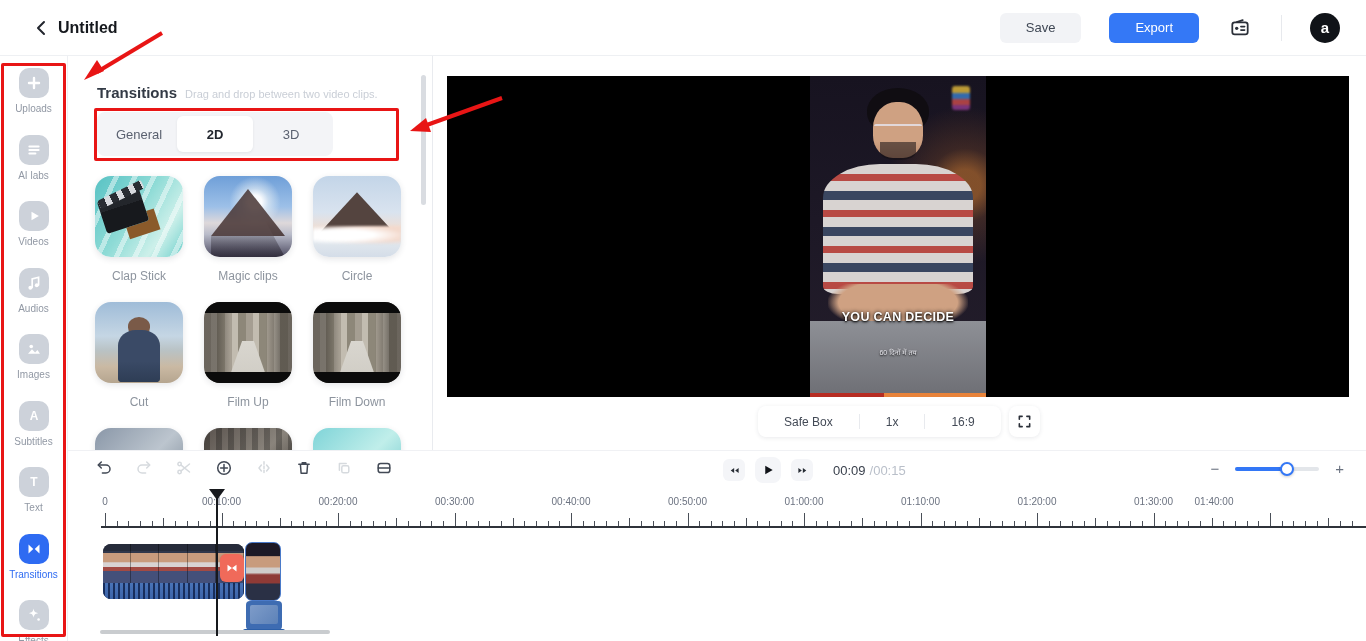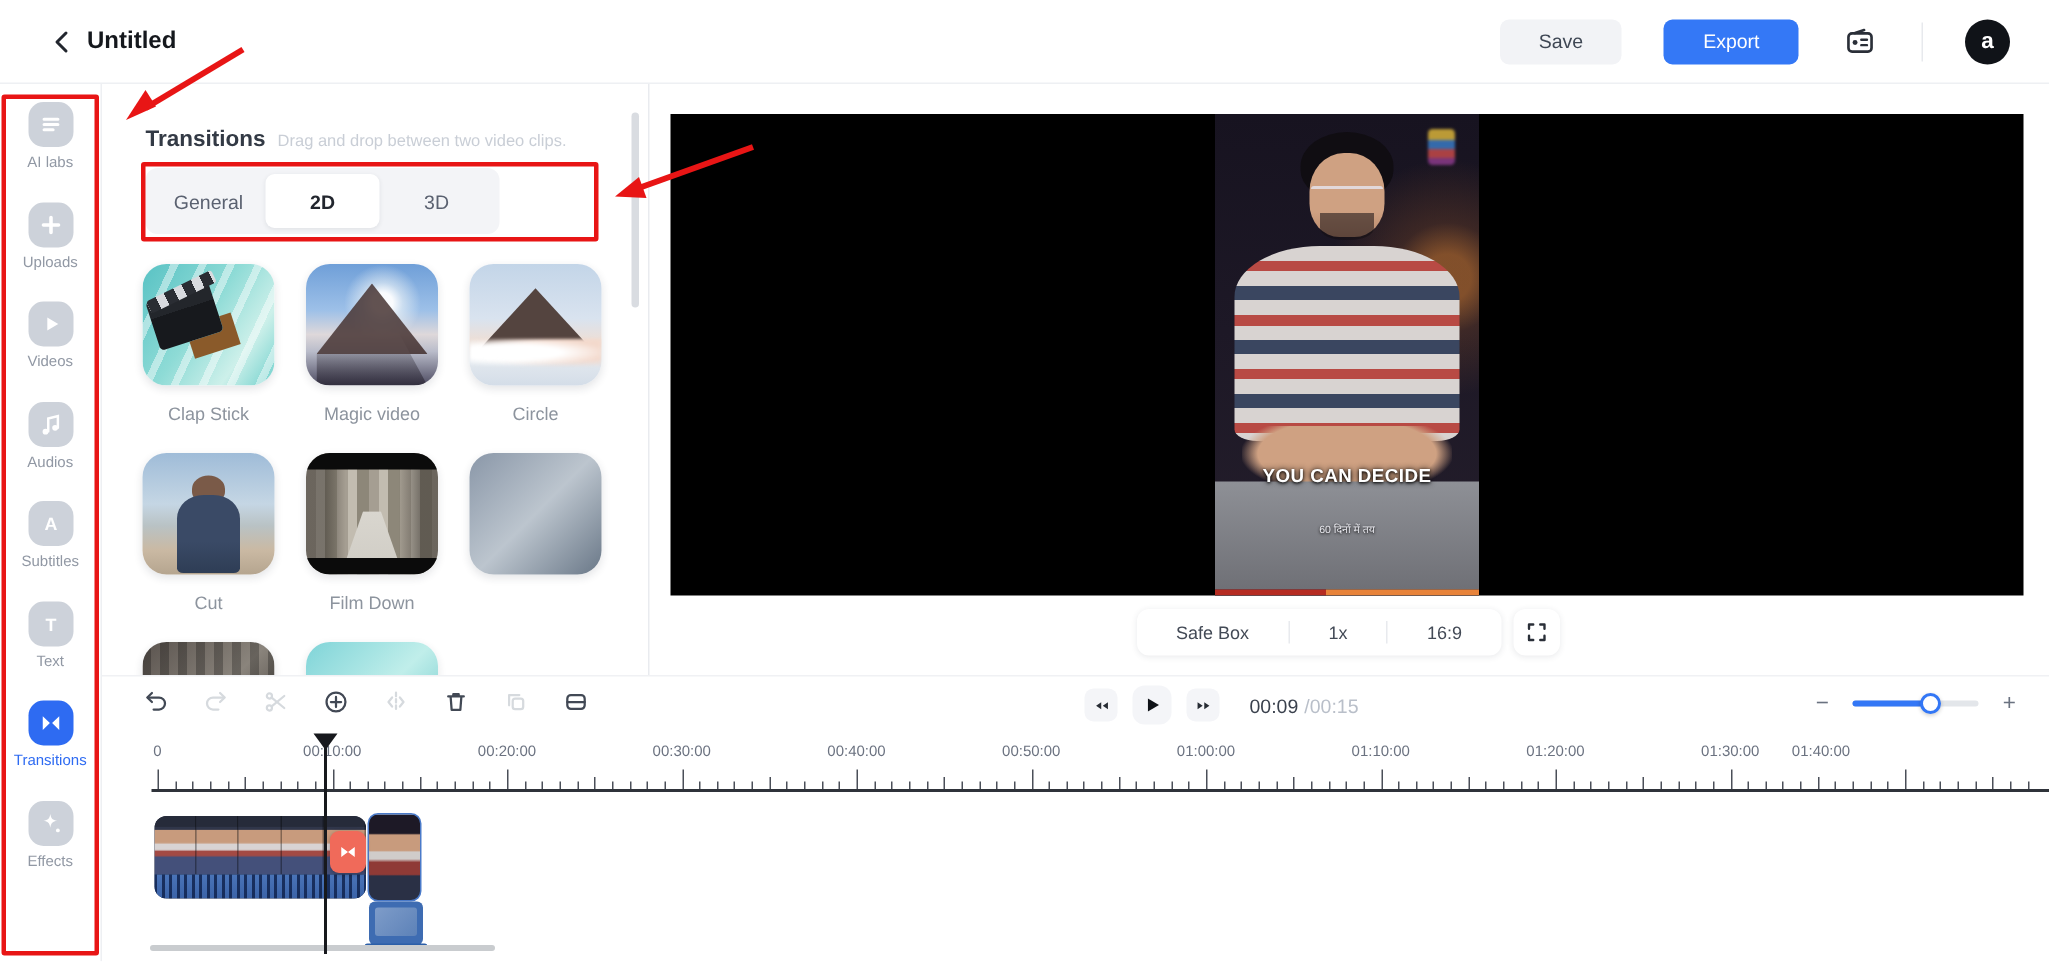--- a/index.html
+++ b/index.html
@@ -206,50 +206,59 @@
       </div>
       <div class="top-divider"></div>
       <div class="avatar">a</div>
     </div>
   </div>
 
   <div class="sidebar" id="sidebar">
       <div class="sb-item">
         <div class="sb-icon">
           <svg class="ic" viewBox="0 0 24 24">
+            <path d="M12 6.5v11M6.5 12h11" stroke="#fff" stroke-width="2.6" stroke-linecap="round" fill="none"></path>
+          </svg>
+        </div>
+        <div class="sb-label">Uploads</div>
+      </div>
+      <div class="sb-item">
+        <div class="sb-icon">
+          <svg class="ic" viewBox="0 0 24 24">
             <path d="M7 8.2h10M7 12h10M7 15.8h6.5" stroke="#fff" stroke-width="2.3" stroke-linecap="round" fill="none"></path>
           </svg>
         </div>
         <div class="sb-label">AI labs</div>
-      </div>
-      <div class="sb-item">
-        <div class="sb-icon">
-          <svg class="ic" viewBox="0 0 24 24">
-            <path d="M12 6.5v11M6.5 12h11" stroke="#fff" stroke-width="2.6" stroke-linecap="round" fill="none"></path>
-          </svg>
-        </div>
-        <div class="sb-label">Uploads</div>
       </div>
       <div class="sb-item">
         <div class="sb-icon">
           <svg class="ic" viewBox="0 0 24 24">
             <path d="M9.3 7.3v9.4l8-4.7z" fill="#fff"></path>
           </svg>
         </div>
         <div class="sb-label">Videos</div>
       </div>
       <div class="sb-item">
         <div class="sb-icon">
           <svg class="ic" viewBox="0 0 24 24">
             <path d="M10 17V7.6l7-1.8v8.5" stroke="#fff" stroke-width="1.8" fill="none" stroke-linecap="round"></path>
             <circle cx="8" cy="17.2" r="2.1" fill="#fff"></circle>
             <circle cx="15" cy="14.4" r="2.1" fill="#fff"></circle>
           </svg>
         </div>
         <div class="sb-label">Audios</div>
+      </div>
+      <div class="sb-item">
+        <div class="sb-icon">
+          <svg class="ic" viewBox="0 0 24 24">
+            <circle cx="9" cy="9.3" r="2" fill="#fff"></circle>
+            <path d="M5.5 17.3l4.3-5 3.4 3.4 2.6-2.6 2.7 4.2z" fill="#fff"></path>
+          </svg>
+        </div>
+        <div class="sb-label">Images</div>
       </div>
       <div class="sb-item">
         <div class="sb-icon">
           <svg class="ic" viewBox="0 0 24 24">
             <text x="12" y="16.8" font-size="13" font-weight="bold" text-anchor="middle" fill="#fff" font-family="Liberation Sans, sans-serif">A</text>
           </svg>
         </div>
         <div class="sb-label">Subtitles</div>
       </div>
       <div class="sb-item">
@@ -288,29 +297,35 @@
         <div class="tab active">2D</div>
         <div class="tab">3D</div>
       </div>
     <div class="cards" id="cards">
         <div class="card">
           <div class="thumb th-clapstick"></div>
           <div class="card-label">Clap Stick</div>
         </div>
         <div class="card">
           <div class="thumb th-magicstar"></div>
-          <div class="card-label">Magic video</div>
+          <div class="card-label">Magic clips</div>
         </div>
         <div class="card">
           <div class="thumb th-circle"></div>
           <div class="card-label">Circle</div>
         </div>
         <div class="card">
           <div class="thumb th-cut"></div>
           <div class="card-label">Cut</div>
+        </div>
+        <div class="card">
+          <div class="thumb th-film">
+            <div class="bar-b"></div>
+          </div>
+          <div class="card-label">Film Up</div>
         </div>
         <div class="card">
           <div class="thumb th-film">
             <div class="bar-b"></div>
           </div>
           <div class="card-label">Film Down</div>
         </div>
         <div class="card">
           <div class="thumb th-partial1"></div>
         </div>

